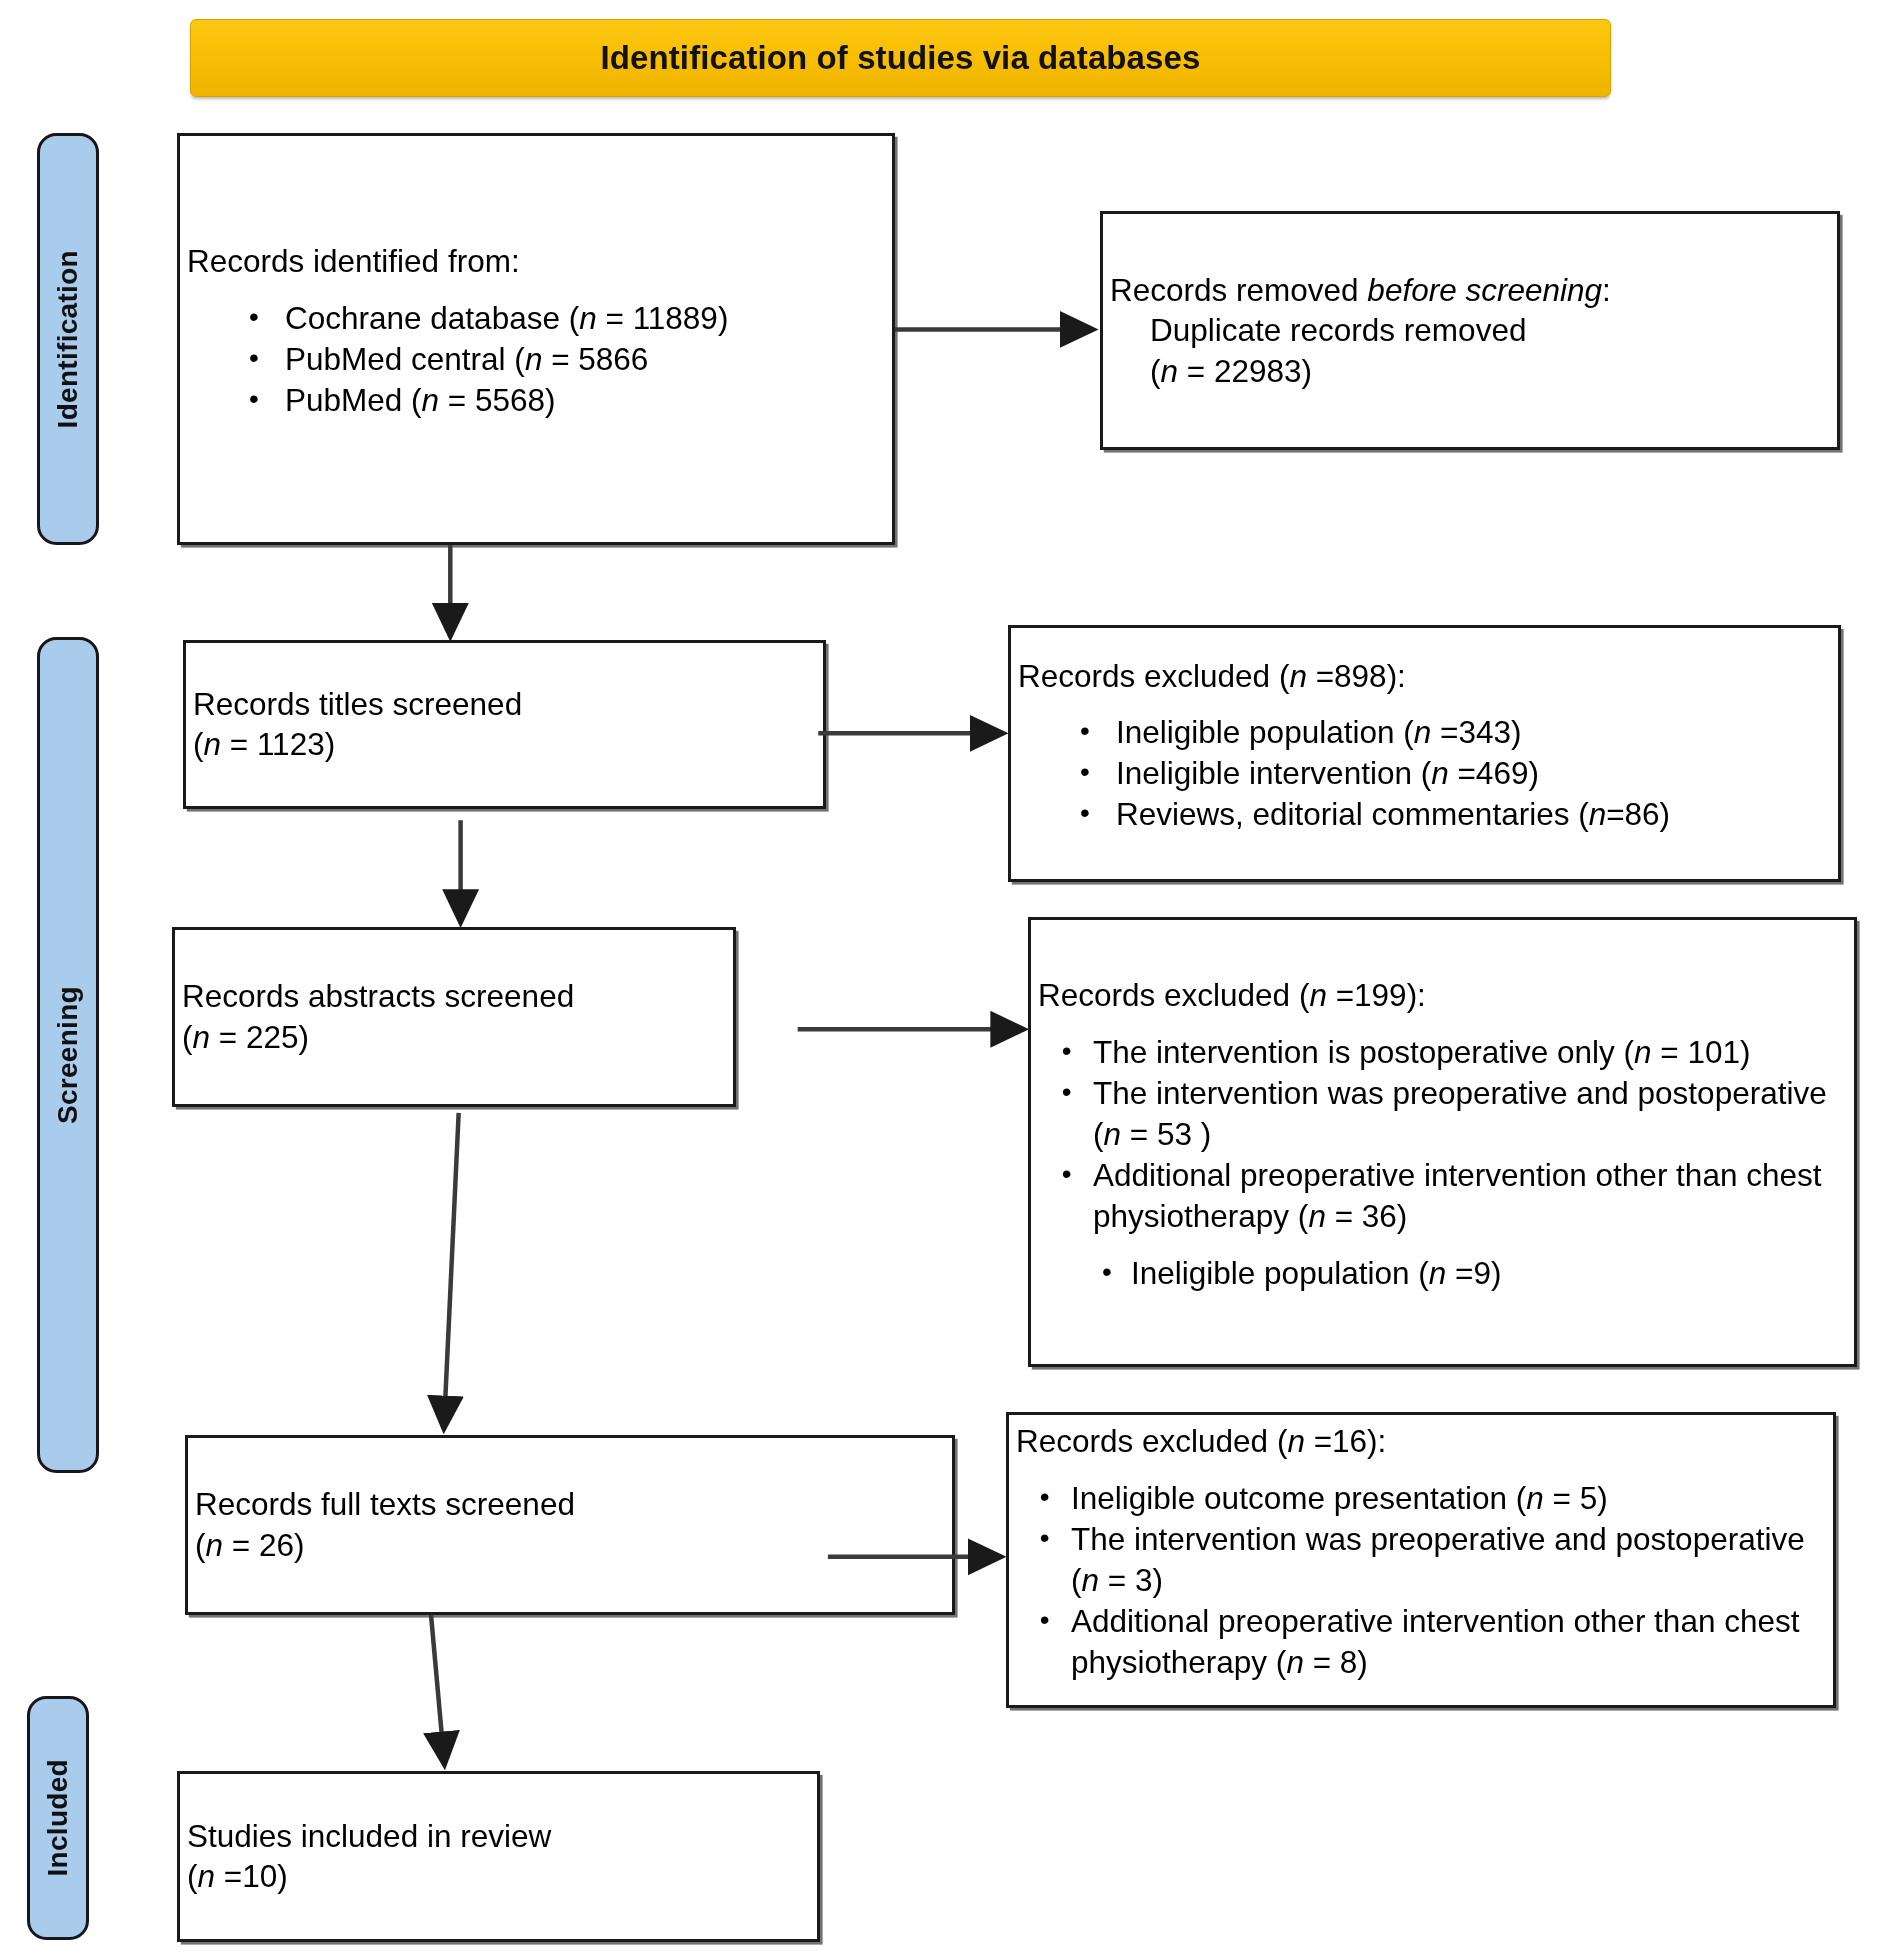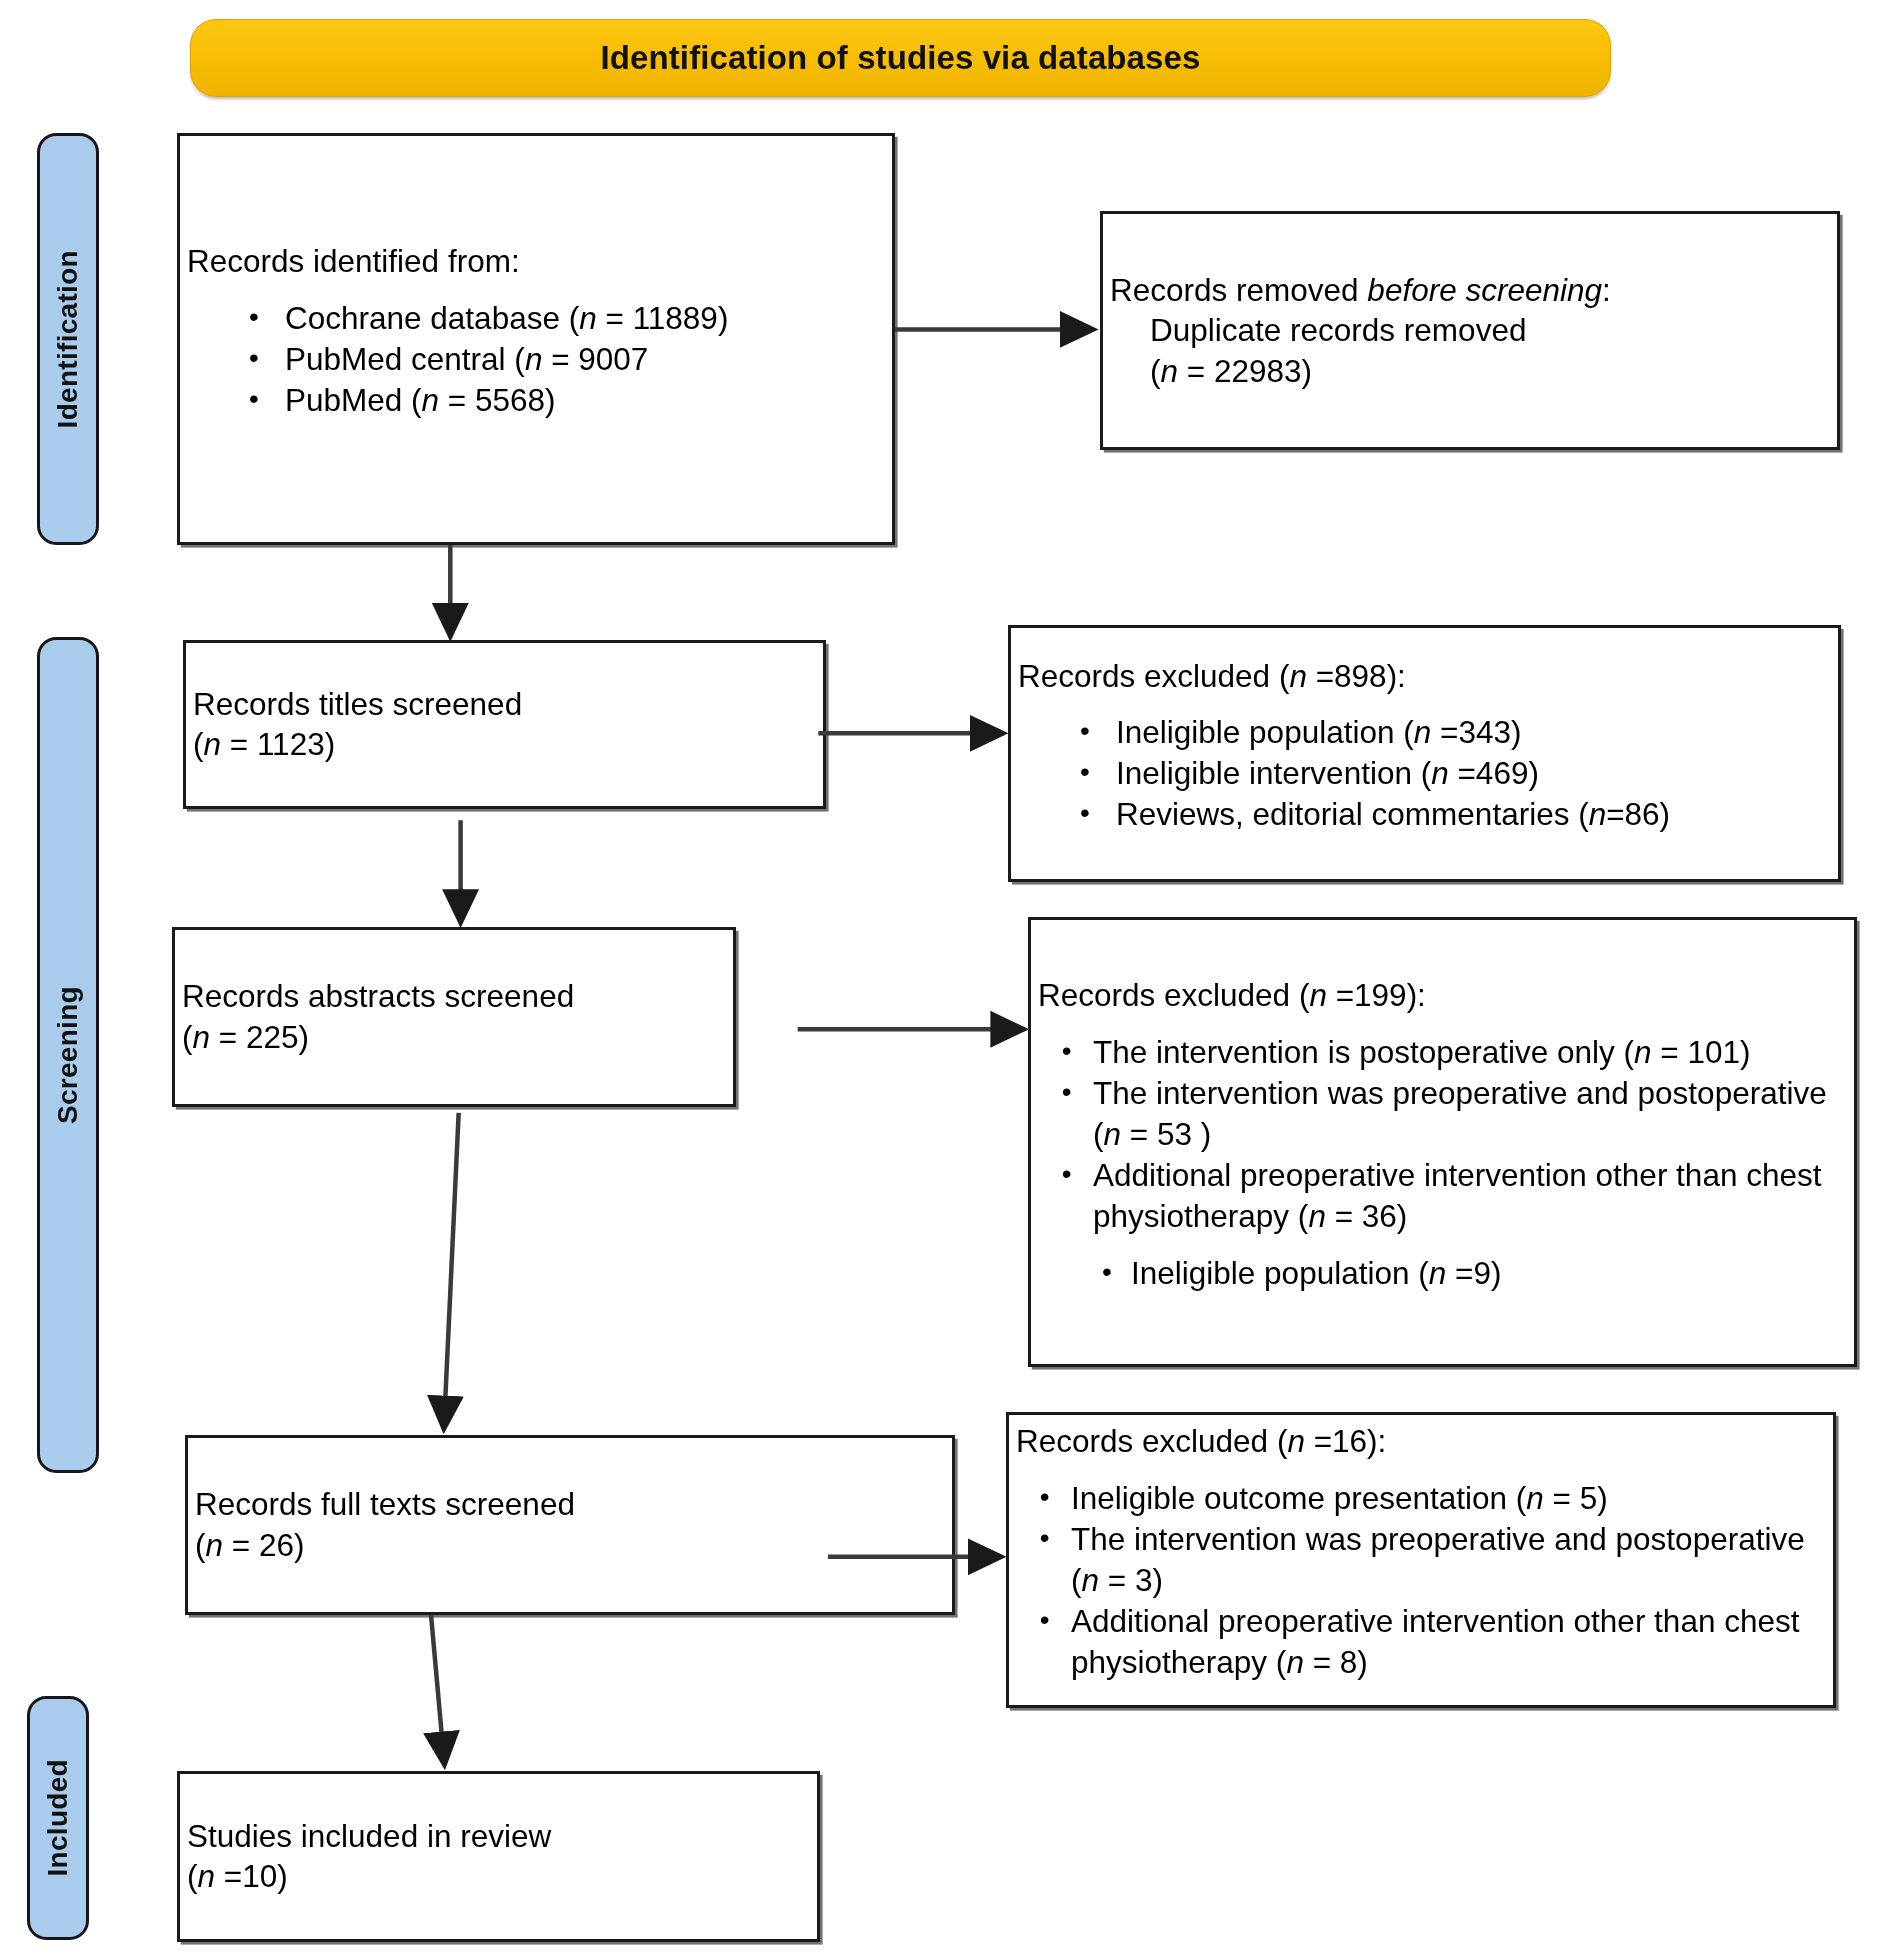--- a/index.html
+++ b/index.html
@@ -13,21 +13,21 @@
     overflow:hidden;
   }
 
   
   .banner{
     position:absolute;
     left:190px; top:19.3px;
     width:1419px; height:76px;
     background:linear-gradient(180deg,#FCC713 0%,#F8BE04 48%,#EFB300 100%);
     border:1.9px solid #D7A300;
-    border-radius:26px;
+    border-radius:6px;
     box-shadow:0 3.2px 3.2px -1.3px rgba(0,0,0,.28);
     display:flex;align-items:center;justify-content:center;
   }
   .banner-text{
     font-size:33px;
     font-weight:bold;
     letter-spacing:0.1px;
     color:#111111;
     text-align:center;
   }
@@ -135,21 +135,21 @@
   </div>
   <div class="stagebar" id="bar-included">
     <span>Included</span>
   </div>
 
   <div class="box" id="box-identified">
     <div class="inner">
       <div class="ln">Records identified from:</div>
       <ul class="bl ind-wide">
         <li><span>Cochrane database (</span><i class="it">n</i><span> = 11889)</span></li>
-        <li><span>PubMed central (</span><i class="it">n</i><span> = 9007</span></li>
+        <li><span>PubMed central (</span><i class="it">n</i><span> = 5866</span></li>
         <li><span>PubMed (</span><i class="it">n</i><span> = 5568)</span></li>
       </ul>
     </div>
   </div>
 
   <div class="box" id="box-removed">
     <div class="inner">
       <div class="ln"><span>Records removed </span><i class="it">before screening</i><span>:</span></div>
       <div class="ln" style="padding-left:40px;">Duplicate records removed</div>
       <div class="ln" style="padding-left:40px;"><span>(</span><i class="it">n</i><span> = 22983)</span></div>

